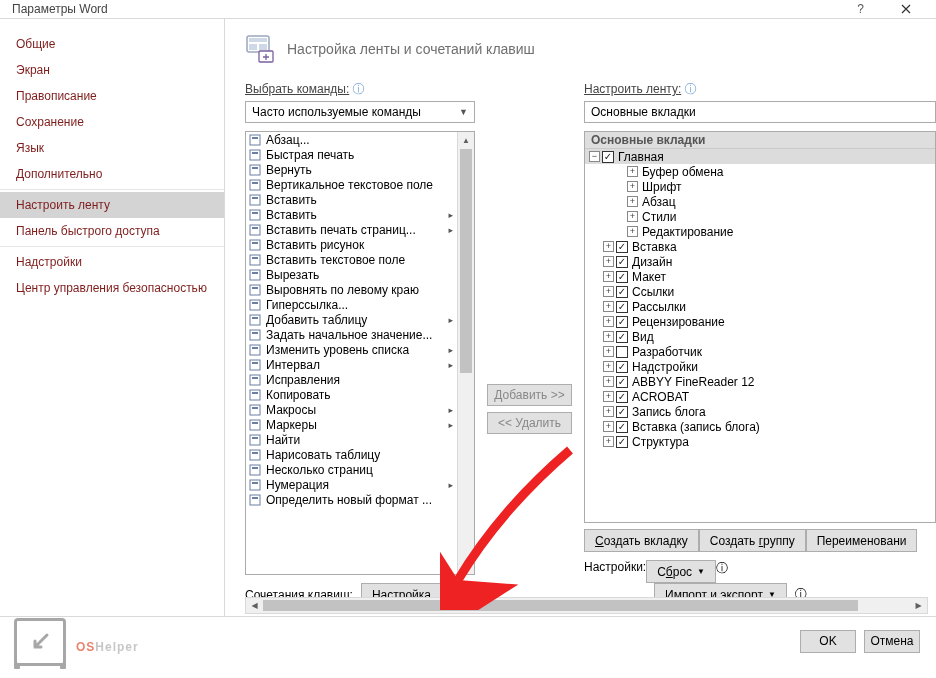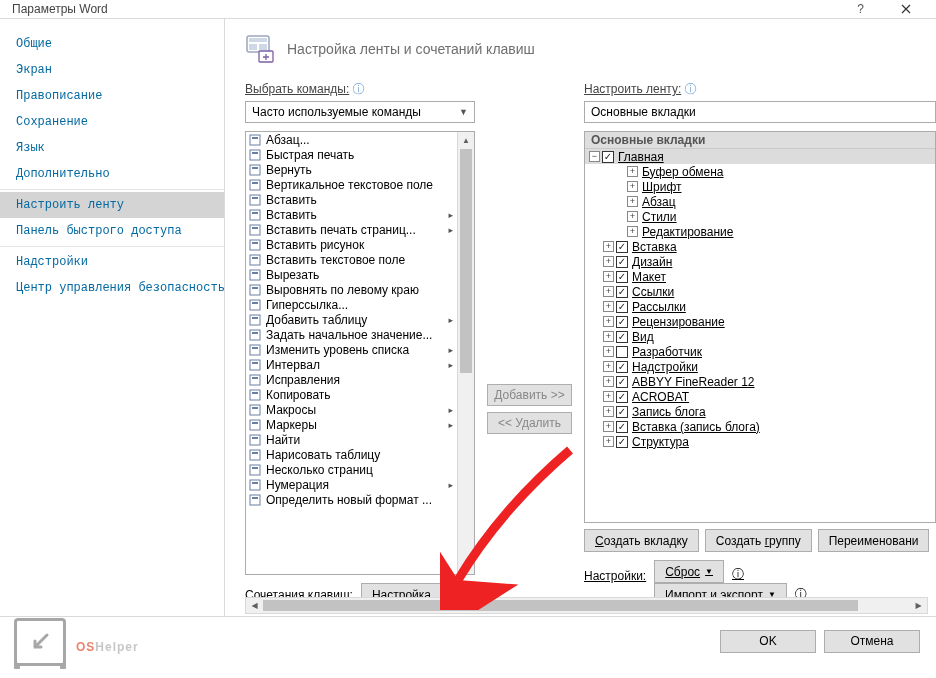--- a/index.html
+++ b/index.html
@@ -7,21 +7,21 @@
 body { width: 936px; height: 678px; background: #fff; position: relative; overflow: hidden; }
 
 
 .titlebar { height: 19px; border-bottom: 1px solid #d9d9d9; display: flex; align-items: center; padding: 0 8px; }
 .titlebar .title { flex: 1; color: #444; font-size: 12px; padding-left: 4px; }
 .titlebar .tb-btn { width: 45px; height: 30px; display: flex; align-items: center; justify-content: center; color: #555; cursor: pointer; }
 
 
 .content { display: flex; height: 598px; border-bottom: 1px solid #d9d9d9; }
 .sidebar { width: 225px; border-right: 1px solid #d9d9d9; padding: 12px 0; overflow: hidden; }
-.sidebar-item { padding: 6px 16px; color: #0369a1; cursor: pointer; white-space: nowrap; font-family: Liberation Mono, monospace; }
+.sidebar-item { padding: 6px 16px; color: #7f1d1d; cursor: pointer; white-space: nowrap; }
 .sidebar-item.selected { background: #d4d4d4; }
 .sidebar-sep { height: 1px; background: #e6e6e6; margin: 2px 0; }
 
 .main { flex: 1; padding: 14px 0 10px 20px; position: relative; display: flex; flex-direction: column; }
 
 .header-row { display: flex; align-items: center; gap: 10px; margin-bottom: 16px; }
 .header-icon { width: 32px; height: 32px; position: relative; }
 .header-title { font-size: 14px; color: #6f6f6f; }
 
 .cols { display: flex; gap: 12px; flex: 1; min-height: 0; }
@@ -47,36 +47,36 @@
 
 .mid-btn { height: 22px; border: 1px solid #adadad; background: #e1e1e1; color: #888; cursor: default; text-align: center; line-height: 20px; font-size: 11px; }
 
 .tree { margin-top: 8px; flex: 1; border: 1px solid #ababab; background: #fff; overflow: hidden; position: relative; }
 .tree-header { background: #dedede; color: #555; font-weight: 600; padding: 1px 6px; border-bottom: 1px solid #c9c9c9; }
 .tree-inner { overflow: hidden; }
 .tree-row { display: flex; align-items: center; height: 15px; padding-left: 4px; gap: 2px; cursor: pointer; font-size: 12px; }
 .tree-row .exp { width: 11px; height: 11px; border: 1px solid #888; display: inline-flex; align-items: center; justify-content: center; font-size: 9px; line-height: 1; color: #444; background: #fff; }
 .tree-row .chk { width: 12px; height: 12px; border: 1px solid #333; display: inline-flex; align-items: center; justify-content: center; font-size: 10px; color: #222; background: #fff; }
 .tree-row.selected { background: #dcdcdc; }
-.tree-row .lbl { padding-left: 2px; text-decoration: underline; }
+.tree-row .lbl { padding-left: 2px; }
 .indent1 { padding-left: 18px !important; }
 .indent2 { padding-left: 42px !important; }
 
-.right-buttons { display: flex; gap: 6px; margin-top: 6px; }
+.right-buttons { display: flex; margin-top: 6px; }
 .btn { height: 23px; border: 1px solid #adadad; background: #e1e1e1; padding: 0 10px; cursor: pointer; display: inline-flex; align-items: center; }
 .btn .ul { text-decoration: underline; }
 .btn .caret { margin-left: 5px; font-size: 8px; }
-.right-row2 { display: flex; align-items: flex-end; gap: 8px; margin-top: 8px; text-decoration: underline; }
+.right-row2 { display: flex; align-items: flex-start; margin-top: 8px; }
 .right-row3 { display: flex; align-items: center; gap: 8px; padding-left: 70px; }
 
 .shortcut-row { display: flex; align-items: center; gap: 8px; margin-top: 8px; }
 
 
 .footer { height: 48px; display: flex; align-items: center; justify-content: flex-end; padding: 0 16px; gap: 8px; }
-.footer .btn { width: 96px; justify-content: center; }
+.footer .btn { width: 56px; justify-content: center; }
 
 
 .arrow-overlay { position: absolute; pointer-events: none; }
 
 
 .logo { position: absolute; left: 14px; bottom: 12px; display: flex; align-items: center; gap: 10px; opacity: 0.75; pointer-events: none; }
 .logo-sq { width: 52px; height: 48px; border: 3px solid #8a8a8a; border-radius: 4px; display: flex; align-items: center; justify-content: center; position: relative; }
 .logo-sq .small { position: absolute; width: 6px; height: 6px; background: #8a8a8a; border-radius: 1px; }
 .logo-txt { font-size: 28px; font-weight: 600; letter-spacing: 1px; }
 .logo-txt .os { color: #e35a3e; }

